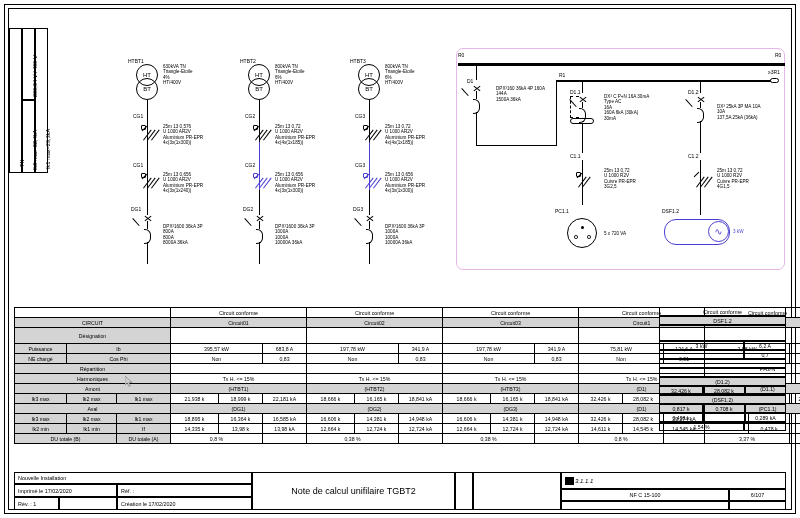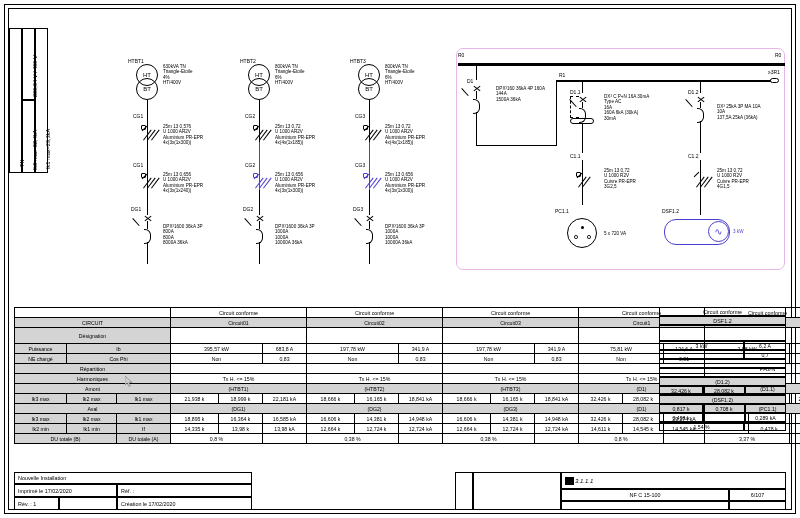--- a/index.html
+++ b/index.html
@@ -578,20 +578,23 @@
     <polygon points="0,0 0,9 2.2,6.8 3.8,10.5 5.4,9.8 3.9,6.4 7,6.4" fill="#cfcfcf" stroke="#555" stroke-width="0.4"></polygon>
   </svg>
 
   <div class="tb" style="left:14px;top:472px;width:238px;height:12px;">Nouvelle Installation</div>
   <div class="tb" style="left:14px;top:484px;width:103px;height:13px;">Imprimé le 17/02/2020</div>
   <div class="tb" style="left:117px;top:484px;width:135px;height:13px;">Réf. :</div>
   <div class="tb" style="left:14px;top:497px;width:45px;height:13px;">Rév. : 1</div>
   <div class="tb" style="left:59px;top:497px;width:58px;height:13px;"></div>
   <div class="tb" style="left:117px;top:497px;width:135px;height:13px;">Création le 17/02/2020</div>
 
+  <div class="tb center" style="left:252px;top:472px;width:203px;height:38px;">
+    <span class="bigtitle">Note de calcul unifilaire TGBT2</span>
+  </div>
 
   <div class="tb" style="left:455px;top:472px;width:18px;height:38px;"></div>
   <div class="tb" style="left:473px;top:472px;width:88px;height:38px;"></div>
 
   <div class="tb" style="left:561px;top:472px;width:225px;height:17px;">
     <span style="display:inline-block;width:9px;height:8px;background:#000;margin-right:1px;"></span>
     <span style="font-style:italic;font-size:6px;">3.1.1.1</span>
   </div>
   <div class="tb center" style="left:561px;top:489px;width:168px;height:12px;">NF C 15-100</div>
   <div class="tb center" style="left:729px;top:489px;width:57px;height:12px;">6/107</div>

